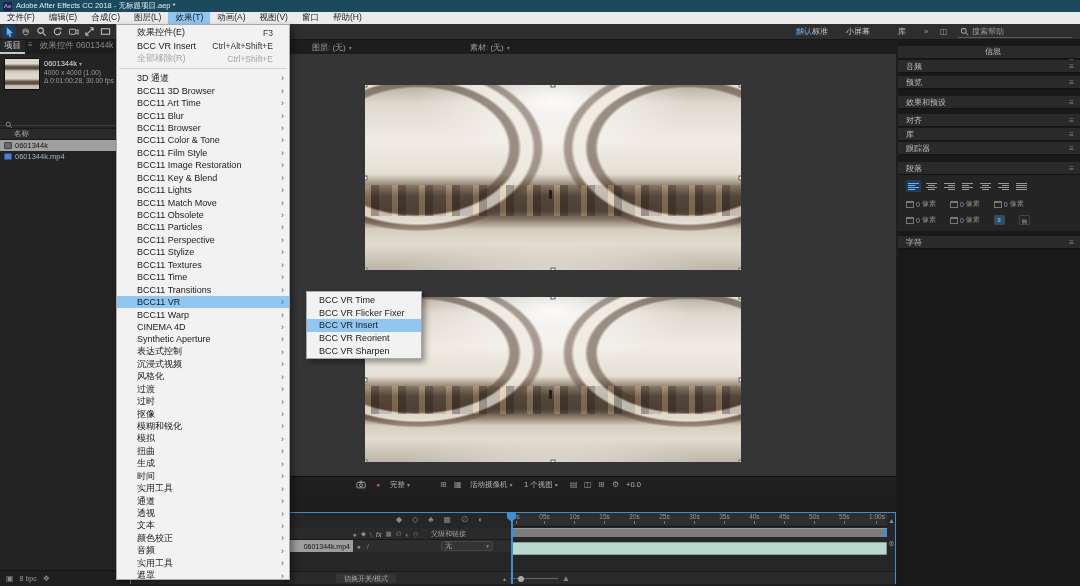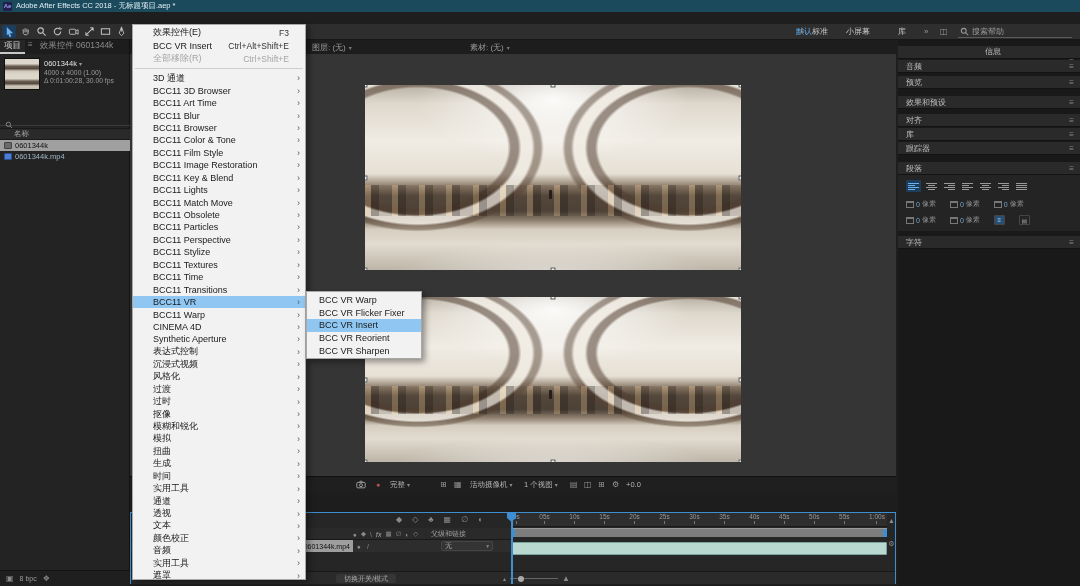--- a/index.html
+++ b/index.html
@@ -133,21 +133,21 @@
   .align-btn.active .bar{background:#6db2ef;}
   .pf-row{position:absolute;left:8px;display:flex;gap:14px;}
   .pfield{display:flex;align-items:center;gap:2px;font-size:7px;}
   .pfield .pic{width:8px;height:7px;border:1px solid #777;border-top:2px solid #777;}
   .pfield .val{color:#7aa7d6;}
   .pfield .unit{color:#8a8a8a;}
   .mini-btn{width:11px;height:10px;border:1px solid #454545;border-radius:1px;display:flex;align-items:center;justify-content:center;font-size:6px;color:#9a9a9a;}
   .mini-btn.on{background:#264f73;color:#bcd8f0;}
 
   
-  #effects-menu{position:absolute;left:132px;top:24px;width:174px;height:556px;background:#f2f2f2;border:1px solid #a8a8a8;
+  #effects-menu{position:absolute;left:116px;top:24px;width:174px;height:556px;background:#f2f2f2;border:1px solid #a8a8a8;
     box-shadow:3px 3px 6px rgba(0,0,0,.4);z-index:100;padding-top:1px;}
   .mi{display:flex;align-items:center;padding-left:20px;padding-right:4px;font-size:9px;color:#1a1a1a;position:relative;white-space:nowrap;}
   .mi.top{height:13px;}
   .mi.cat{height:12.45px;}
   .mi .lbl{flex:0 1 auto;overflow:hidden;}
   .mi .sc{margin-left:auto;padding-right:12px;color:#333;font-size:8.5px;}
   .mi.dis,.mi.dis .sc{color:#a5a5a5;}
   .mi .arr{position:absolute;right:5px;color:#555;font-size:9px;}
   .mi.hl{background:#8fc7f2;}
   .msep{height:1px;background:#cfcfcf;margin:3px 2px;}
@@ -159,20 +159,31 @@
 </head>
 <body>
 
 <div id="app">
 
   <div class="titlebar">
     <span class="ae-logo">Ae</span>
     <span class="title-text">Adobe After Effects CC 2018 - 无标题项目.aep *</span>
   </div>
 
+  <div id="menubar">
+      <div class="mb-item">文件(F)</div>
+      <div class="mb-item">编辑(E)</div>
+      <div class="mb-item">合成(C)</div>
+      <div class="mb-item">图层(L)</div>
+      <div class="mb-item active">效果(T)</div>
+      <div class="mb-item">动画(A)</div>
+      <div class="mb-item">视图(V)</div>
+      <div class="mb-item">窗口</div>
+      <div class="mb-item">帮助(H)</div>
+    </div>
 
   <div id="apptoolbar">
     <span class="tool active" style="left:2px">
       <svg width="11" height="11" viewBox="0 0 12 12">
           <path d="M3,1 L10,8 L6.6,8 L8,11.4 L6,12 L4.7,8.7 L3,10 Z" fill="#6db2ef"></path>
         </svg>
       </span>
     <span class="tool" style="left:18px">
       <svg width="11" height="11" viewBox="0 0 12 12" stroke="#c0c0c0" fill="none" stroke-width="1">
           <path d="M3.5,7 V3.5 M5.5,7 V2.5 M7.5,7 V3 M9,7 V4 M3.5,7 c0,3.5 5.5,3.5 5.5,0"></path>
@@ -745,20 +756,20 @@
       <div class="mi cat">
         <div class="lbl">实用工具</div>
         <div class="arr">›</div>
       </div>
       <div class="mi cat">
         <div class="lbl">遮罩</div>
         <div class="arr">›</div>
       </div>
     </div>
   <div id="vr-submenu">
-      <div class="smi">BCC VR Warp</div>
+      <div class="smi">BCC VR Time</div>
       <div class="smi">BCC VR Flicker Fixer</div>
       <div class="smi hl">BCC VR Insert</div>
       <div class="smi">BCC VR Reorient</div>
       <div class="smi">BCC VR Sharpen</div>
     </div>
 
 </div>
 
 </body></html>

